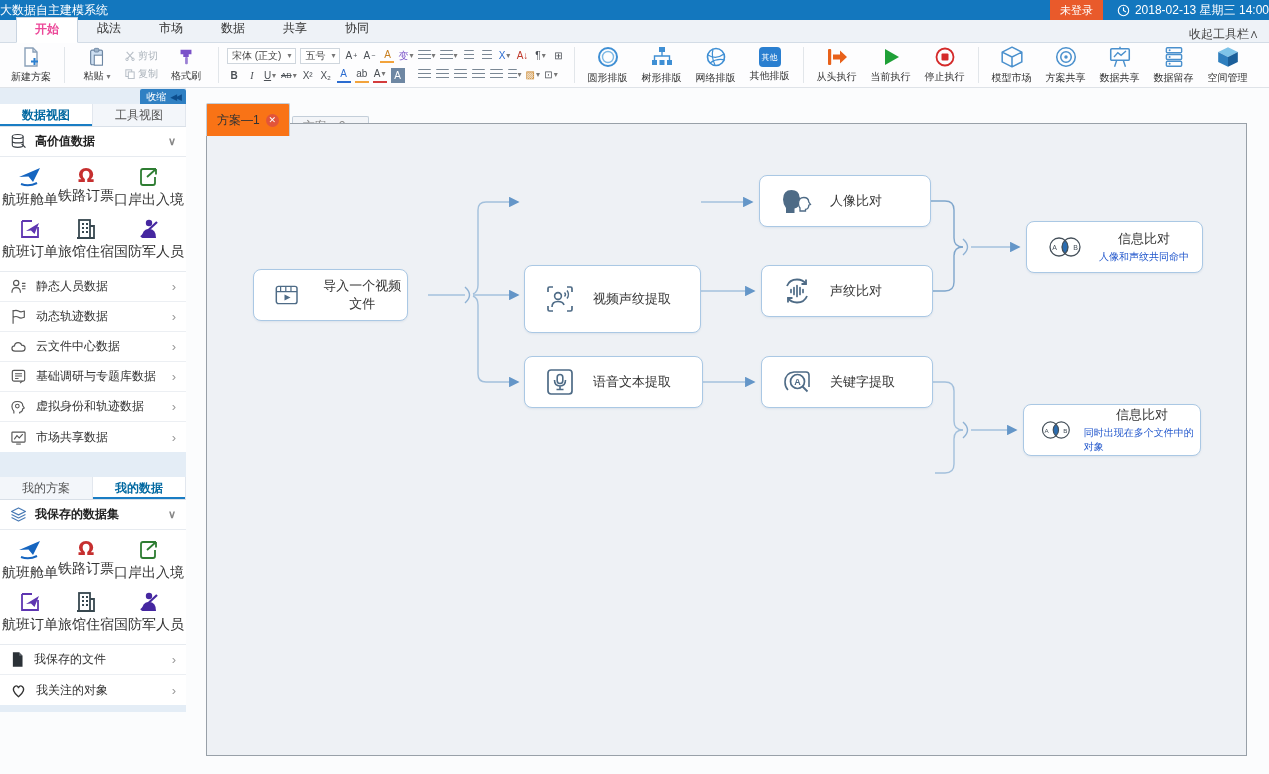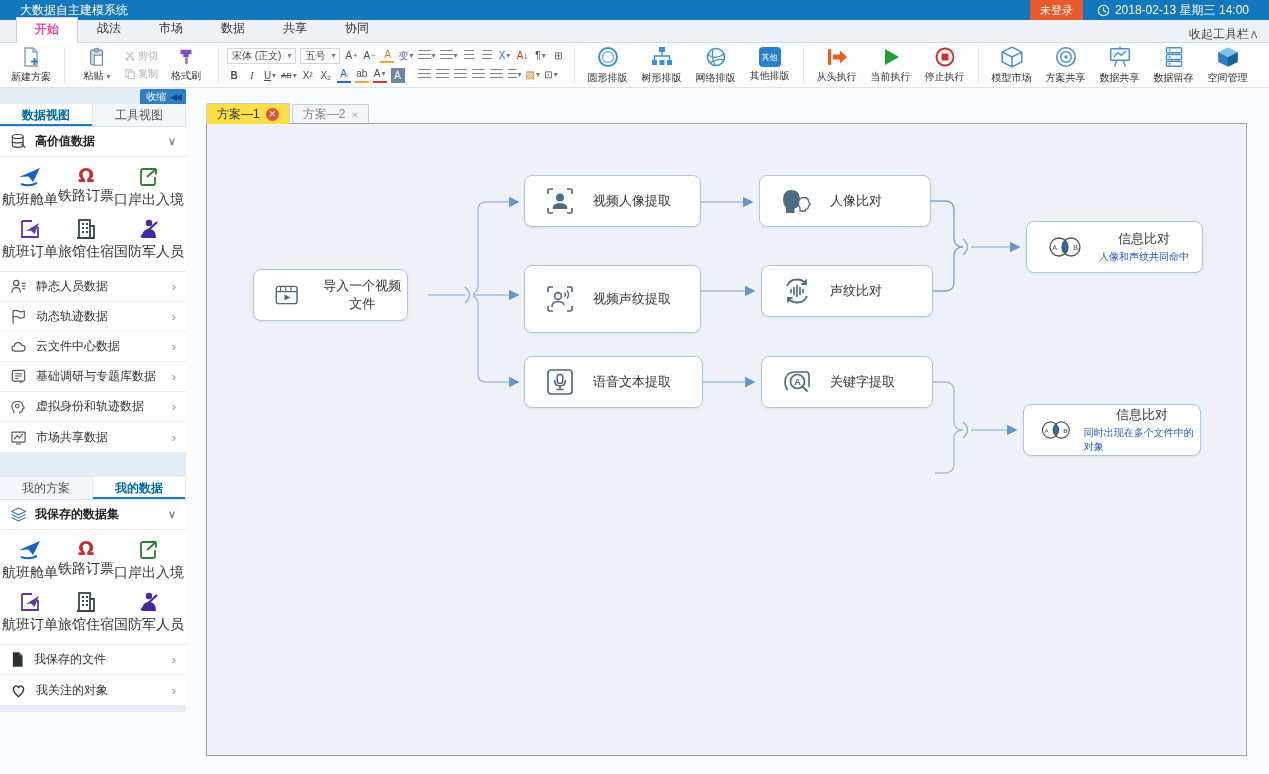--- a/index.html
+++ b/index.html
@@ -1,21 +1,21 @@
 <!DOCTYPE html>
 <html><head>
 <meta charset="utf-8">
 <style>
   * { box-sizing: border-box; margin: 0; padding: 0; }
   html,body { width:1269px; height:774px; }
   body { font-family:"Liberation Sans", sans-serif; background:#fbfcfd; position:relative; overflow:hidden; color:#333; }
   svg { display:block; }
 
   
-  .titlebar { position:absolute; top:0; left:0; right:0; height:20px; background:#1377be; display:flex; align-items:center; padding:0 20px; }
+  .titlebar { position:absolute; top:0; left:0; right:0; height:20px; background:#1377be; display:flex; align-items:center; padding:0 0; }
   .titlebar .app-title { color:#fff; font-size:12px; }
   .titlebar .spacer { flex:1; }
   .login-badge { background:#e95a2b; color:#fff; font-size:11px; padding:2px 10px; height:20px; display:flex; align-items:center; }
   .dt-wrap { color:#fff; font-size:12px; display:flex; align-items:center; gap:5px; margin-left:14px; }
 
   
   .menubar { position:absolute; top:20px; left:0; right:0; height:23px; background:#eef2f7; border-bottom:1px solid #d3dce6; display:flex; align-items:flex-end; padding-left:16px; }
   .menu-tab { font-size:12px; color:#333; padding:3px 18px 4px; border:1px solid transparent; cursor:default; }
   .menu-tab.active { background:#fff; border-color:#c9d4e0; border-bottom-color:#fff; color:#ec4899; font-weight:bold; margin-bottom:-1px; }
   .collapse-toolbar { position:absolute; right:10px; top:4px; font-size:12px; color:#444; }
@@ -57,21 +57,21 @@
   .ds-grid { display:grid; grid-template-columns:repeat(3,1fr); padding:4px 2px 6px; border-bottom:1px solid #e7ebf0; }
   .ds-cell { display:flex; flex-direction:column; align-items:center; gap:2px; padding:4px 0; }
   .ds-cell .ds-lbl { font-size:14px; color:#333; white-space:nowrap; }
   .cat-row { height:30px; display:flex; align-items:center; gap:9px; padding:0 10px; border-bottom:1px solid #eceff3; font-size:12px; color:#333; }
   .cat-row .chev { margin-left:auto; color:#999; font-size:13px; }
   .om { color:#c62f2f; font-weight:bold; font-size:19px; line-height:20px; font-family:"DejaVu Sans", sans-serif; }
 
   
   .doc-tabs { position:absolute; left:206px; top:103px; display:flex; align-items:flex-end; gap:2px; }
   .doc-tab { height:20px; display:flex; align-items:center; gap:6px; font-size:12px; padding:0 10px; border:1px solid #c3ced9; border-bottom:none; background:#f3f5f8; color:#888; border-radius:2px 2px 0 0; }
-  .doc-tab.active { background:#fde047; color:#333; position:relative; z-index:3; height:21px; }
+  .doc-tab.active { background:#f97316; color:#333; position:relative; z-index:3; height:33px; }
   .tab-close-red { width:13px; height:13px; border-radius:50%; background:#e2543a; color:#fff; font-size:9px; display:flex; align-items:center; justify-content:center; }
   .tab-close-gray { color:#aaa; font-size:11px; }
   .canvas { position:absolute; left:206px; top:123px; width:1041px; height:633px; background:#eef1f5; border:1px solid #98a0a8; z-index:2; }
   .wires { position:absolute; left:0; top:0; }
 
   .node { position:absolute; background:#fff; border:1px solid #aac8e4; border-radius:8px; display:flex; align-items:center; gap:16px; padding-left:18px; box-shadow:0 1px 2px rgba(120,150,180,.15); }
   .node .nt { font-size:13px; color:#333; }
   .node-col { display:flex; flex-direction:column; align-items:center; gap:2px; }
   .node .sub { font-size:10px; color:#2257cc; }
 </style>
@@ -585,28 +585,20 @@
 
   <div class="node" style="left:46px; top:145px; width:155px; height:52px;text-align:center;">
     <svg width="34" height="34" viewBox="0 0 34 34">
       <rect x="5" y="7" width="24" height="20" rx="2.5" fill="none" stroke="#4e6b86" stroke-width="1.7"></rect>
       <path d="M5 13 H29 M10 7 V13 M16 7 V13 M22 7 V13" stroke="#4e6b86" stroke-width="1.4"></path>
       <path d="M14.5 16.5 L21.5 20 L14.5 23.5 Z" fill="#4e6b86"></path>
     </svg>
     <span class="nt">导入一个视频文件</span>
   </div>
 
-  <div class="node" style="left:317px; top:51px; width:177px; height:52px;">
-    <svg width="34" height="34" viewBox="0 0 34 34">
-      <path d="M5 10 V6.5 Q5 5 6.5 5 H10 M24 5 H27.5 Q29 5 29 6.5 V10 M29 24 V27.5 Q29 29 27.5 29 H24 M10 29 H6.5 Q5 29 5 27.5 V24" fill="none" stroke="#4e6b86" stroke-width="1.7"></path>
-      <circle cx="17" cy="13.5" r="4" fill="#4e6b86"></circle>
-      <path d="M9.5 25 Q9.5 19 17 19 Q24.5 19 24.5 25 Z" fill="#4e6b86"></path>
-    </svg>
-    <span class="nt">视频人像提取</span>
-  </div>
 
   <div class="node" style="left:317px; top:141px; width:177px; height:68px;">
     <svg width="34" height="34" viewBox="0 0 34 34">
       <path d="M5 10 V6.5 Q5 5 6.5 5 H10 M24 5 H27.5 Q29 5 29 6.5 V10 M29 24 V27.5 Q29 29 27.5 29 H24 M10 29 H6.5 Q5 29 5 27.5 V24" fill="none" stroke="#4e6b86" stroke-width="1.7"></path>
       <circle cx="15" cy="14" r="3.4" fill="none" stroke="#4e6b86" stroke-width="1.6"></circle>
       <path d="M9 25 Q9 19.5 15 19.5 Q20 19.5 21 23" fill="none" stroke="#4e6b86" stroke-width="1.6"></path>
       <path d="M21.5 10.5 Q23.5 12.5 21.5 14.5 M24 8.5 Q27 12.5 24 16.5" fill="none" stroke="#4e6b86" stroke-width="1.4"></path>
     </svg>
     <span class="nt">视频声纹提取</span>
   </div>

